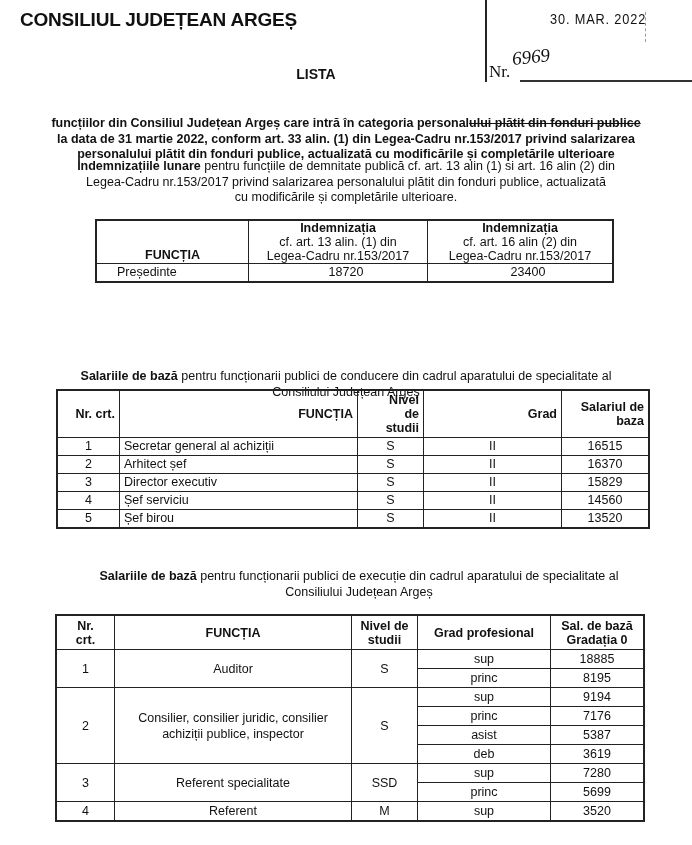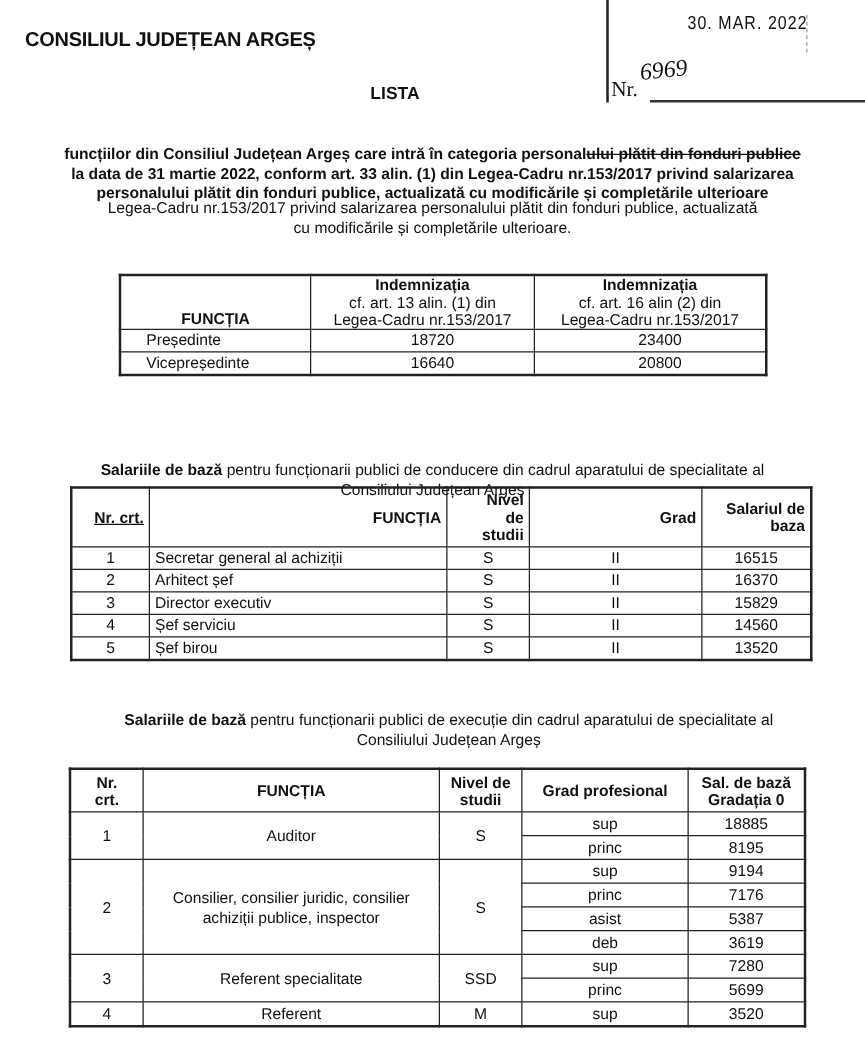--- a/index.html
+++ b/index.html
@@ -2,21 +2,21 @@
 <html><head>
 <meta charset="utf-8">
 <style>
   html, body { margin: 0; padding: 0; background: #ffffff; }
   body {
     width: 692px; height: 845px; position: relative; overflow: hidden;
     font-family: "Liberation Sans", sans-serif; color: #111;
   }
   .abs { position: absolute; }
   .org-title {
-    left: 20px; top: 24px; font-size: 16px; font-weight: bold; letter-spacing: -0.2px;
+    left: 20px; top: 9px; font-size: 19px; font-weight: bold; letter-spacing: -0.2px;
   }
   .stamp-line-v {
     left: 485px; top: 0; width: 2px; height: 82px; background: #222;
   }
   .stamp-date {
     left: 550px; top: 10px; font-family: "Liberation Sans Narrow", "Liberation Sans", sans-serif;
     font-size: 15px; letter-spacing: 1px; transform: scaleX(0.85); transform-origin: left;
   }
   .stamp-dash-v {
     left: 645px; top: 12px; width: 0; height: 30px; border-left: 1px dashed #999;
@@ -76,20 +76,21 @@
 <div class="abs stamp-underline"></div>
 
 <div class="abs lista-title">LISTA</div>
 <div class="abs lista-sub">
   <div><span>funcțiilor din Consiliul Județean Argeș care intră în categoria personal</span><span class="strike">ului plătit din fonduri publice</span></div>
   <div>la data de 31 martie 2022, conform art. 33 alin. (1) din Legea-Cadru nr.153/2017 privind salarizarea</div>
   <div>personalului plătit din fonduri publice, actualizată cu modificările și completările ulterioare</div>
 </div>
 
 <div class="abs section-desc" style="top:159px;">
+  <div><b>Indemnizațiile lunare</b><span> pentru funcțiile de demnitate publică cf. art. 13 alin (1) si art. 16 alin (2) din</span></div>
   <div>Legea-Cadru nr.153/2017 privind salarizarea personalului plătit din fonduri publice, actualizată</div>
   <div>cu modificările și completările ulterioare.</div>
 </div>
 
 <table class="t1">
   <tbody>
       <tr>
     <th class="fn">FUNCȚIA</th>
     <th style="width:170px;">
       <div class="bh">Indemnizația</div>
@@ -100,37 +101,32 @@
       <div class="bh">Indemnizația</div>
       <div>cf. art. 16 alin (2) din</div>
       <div>Legea-Cadru nr.153/2017</div>
     </th>
   </tr>
   <tr>
     <td>Președinte</td>
     <td class="num">18720</td>
     <td class="num">23400</td>
   </tr>
-  <tr>
-    <td>Vicepreședinte</td>
-    <td class="num">16640</td>
-    <td class="num">20800</td>
-  </tr>
 </tbody>
   </table>
 
 <div class="abs section-desc" style="top:344px;margin-top:25px;">
   <div><b>Salariile de bază</b><span> pentru funcționarii publici de conducere din cadrul aparatului de specialitate al</span></div>
   <div>Consiliului Județean Argeș</div>
 </div>
 
 <table class="t2">
   <tbody>
       <tr>
-    <th style="width:53px;text-decoration:underline;">Nr. crt.</th>
+    <th style="width:53px;">Nr. crt.</th>
     <th style="width:229px;">FUNCȚIA</th>
     <th style="width:57px;">
       <div>Nivel</div>
       <div>de</div>
       <div>studii</div>
     </th>
     <th style="width:129px;">Grad</th>
     <th>
       <div>Salariul de</div>
       <div>baza</div>

